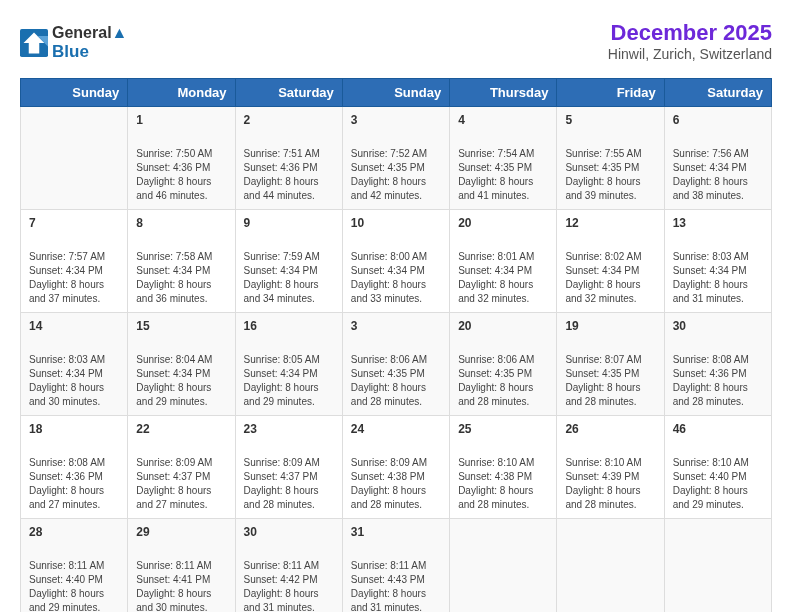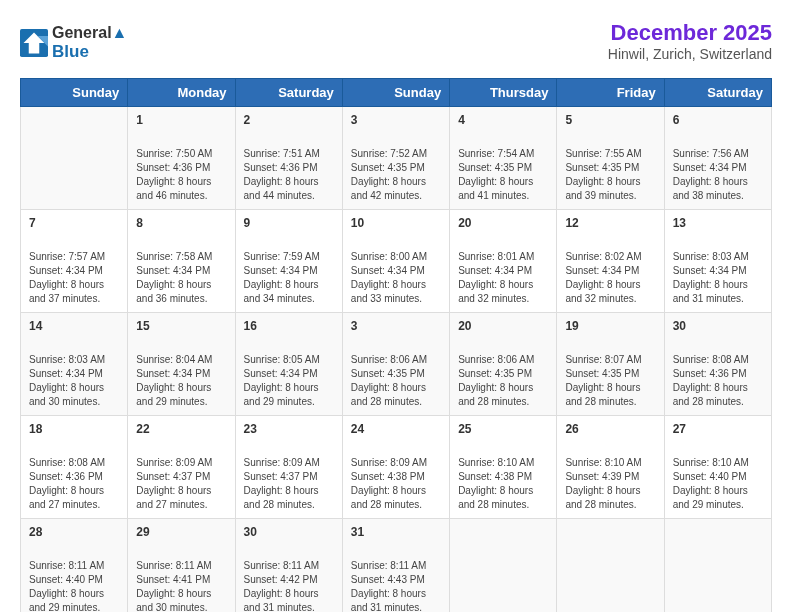--- a/index.html
+++ b/index.html
@@ -220,21 +220,21 @@
         </td>
         <td>
           <span class="day-num">25</span>
 <div class="cell-content">Sunrise: 8:10 AM<br>Sunset: 4:38 PM<br>Daylight: 8 hours and 28 minutes.</div>
         </td>
         <td>
           <span class="day-num">26</span>
 <div class="cell-content">Sunrise: 8:10 AM<br>Sunset: 4:39 PM<br>Daylight: 8 hours and 28 minutes.</div>
         </td>
         <td>
-          <span class="day-num">27</span>
+          <span class="day-num">46</span>
 <div class="cell-content">Sunrise: 8:10 AM<br>Sunset: 4:40 PM<br>Daylight: 8 hours and 29 minutes.</div>
         </td>
       </tr>
       <tr>
         <td>
           <span class="day-num">28</span>
 <div class="cell-content">Sunrise: 8:11 AM<br>Sunset: 4:40 PM<br>Daylight: 8 hours and 29 minutes.</div>
         </td>
         <td>
           <span class="day-num">29</span>

